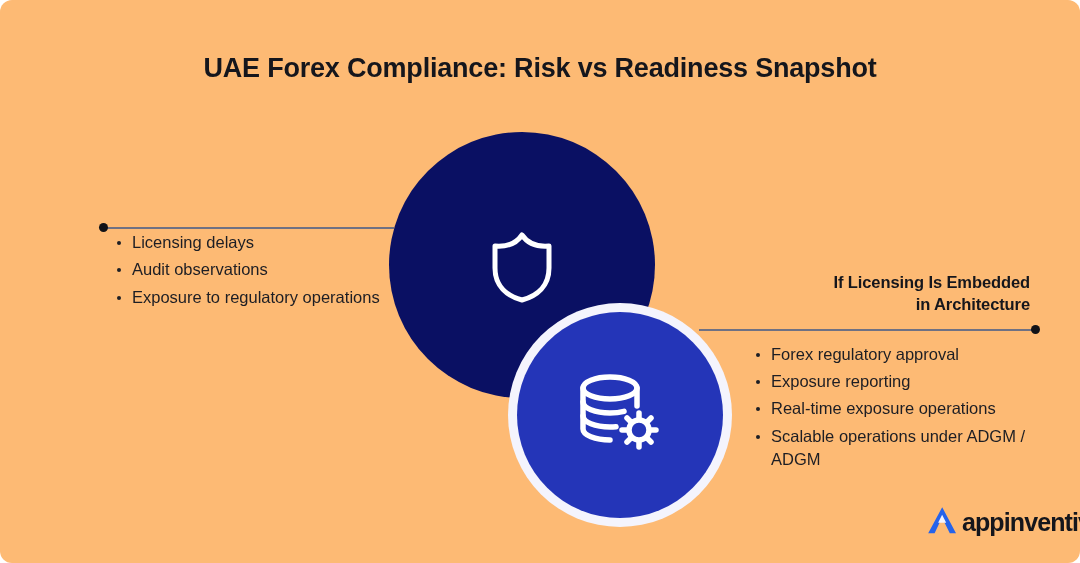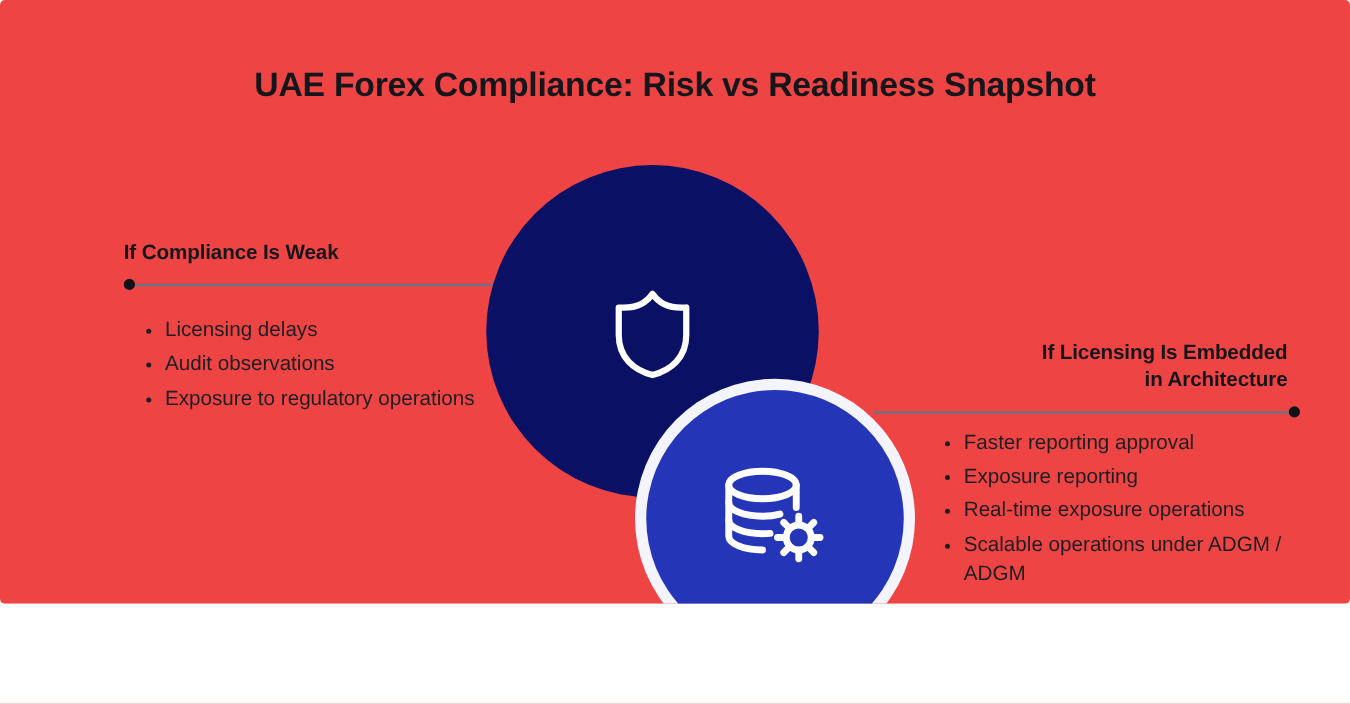--- a/index.html
+++ b/index.html
@@ -9,23 +9,23 @@
     background: #ffffff;
   }
   body {
     font-family: "Liberation Sans", sans-serif;
     -webkit-font-smoothing: antialiased;
   }
 
   #canvas {
     position: relative;
     width: 1080px;
-    height: 483px;
-    background: #ef4444;
-    border-radius: 4px;
+    height: 563px;
+    background: #fdba74;
+    border-radius: 12px;
     overflow: hidden;
   }
 
   
   #title {
     position: absolute;
     left: 0;
     top: 52px;
     width: 1080px;
     text-align: center;
@@ -199,35 +199,34 @@
       </g>
     </svg>
   </span>
 
   <div class="connector" id="left-connector-line"></div>
   <div class="connector-dot" id="left-connector-dot"></div>
   <div class="connector" id="right-connector-line"></div>
   <div class="connector-dot" id="right-connector-dot"></div>
 
   <div class="panel" id="left-panel">
-    <div class="panel-heading">If Compliance Is Weak</div>
     <ul class="bullet-list" id="left-bullets">
       <li>Licensing delays</li>
       <li>Audit observations</li>
       <li>Exposure to regulatory operations</li>
     </ul>
   </div>
 
   <div class="panel" id="right-panel">
     <div class="panel-heading">
       <span>If Licensing Is Embedded</span><br>
       <span>in Architecture</span>
     </div>
     <ul class="bullet-list" id="right-bullets">
-      <li>Faster reporting approval</li>
+      <li>Forex regulatory approval</li>
       <li>Exposure reporting</li>
       <li>Real-time exposure operations</li>
       <li>Scalable operations under ADGM / ADGM</li>
     </ul>
   </div>
 
   <div id="logo">
     <span id="logo-mark">
       <svg width="34" height="34" viewBox="0 0 34 34" fill="none" aria-hidden="true">
         <path d="M17.2 4.2 L31 30.2 L24.8 30.2 L17.0 14.6 L9.6 30.2 L3.2 30.2 Z" fill="#2563eb"></path>

